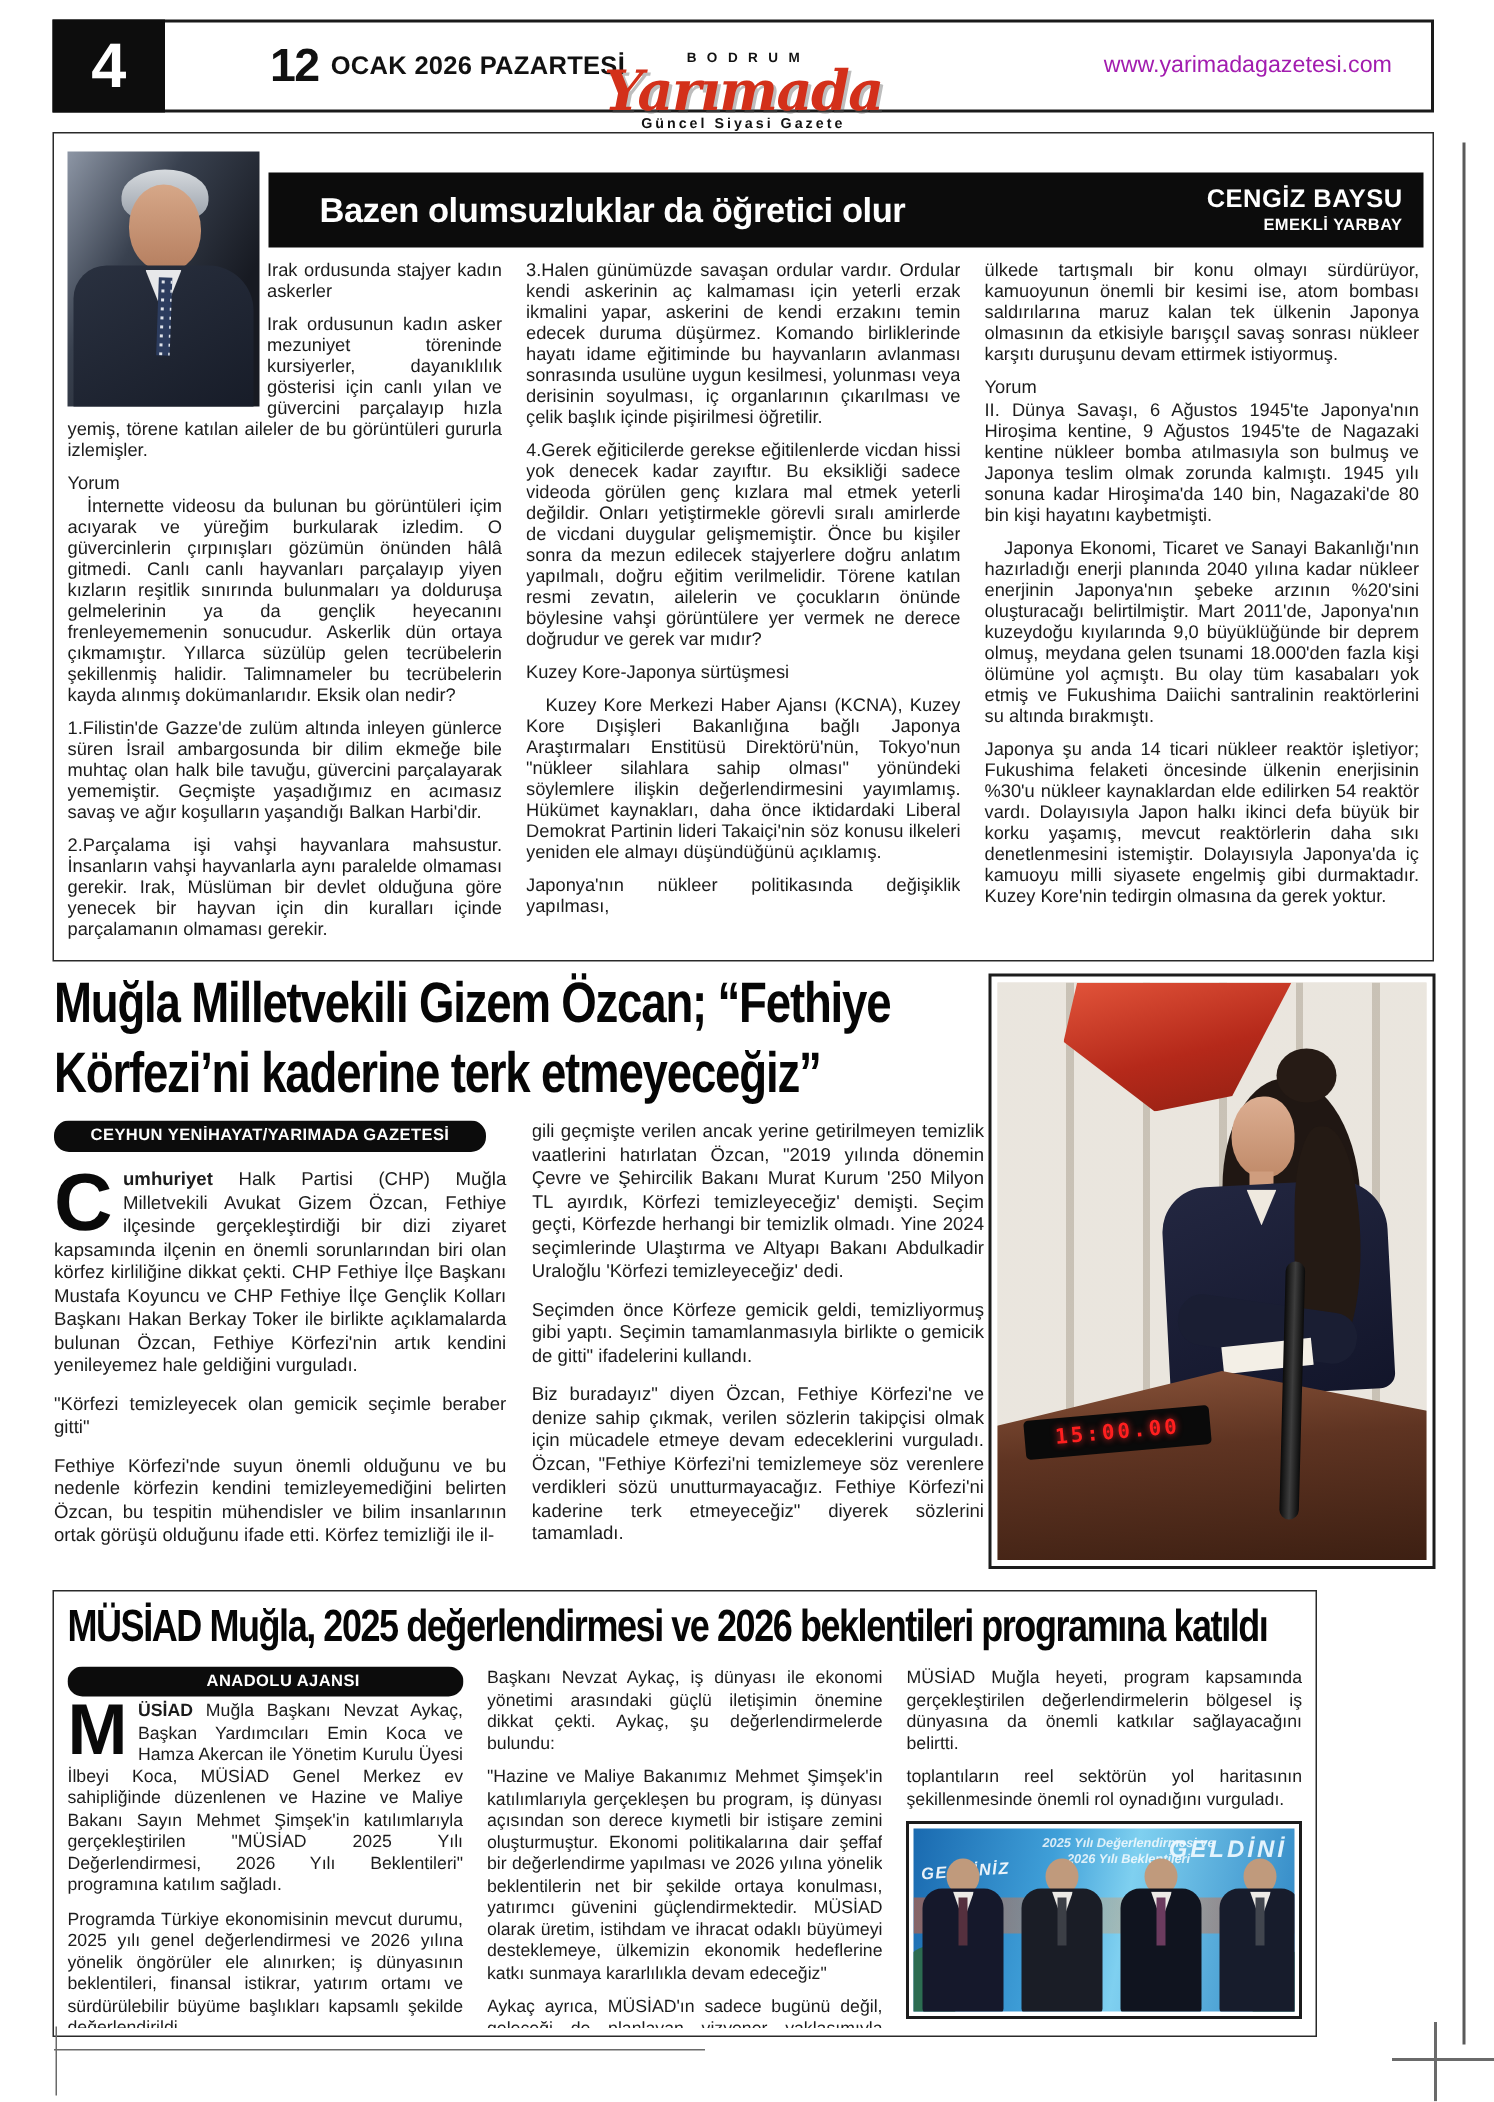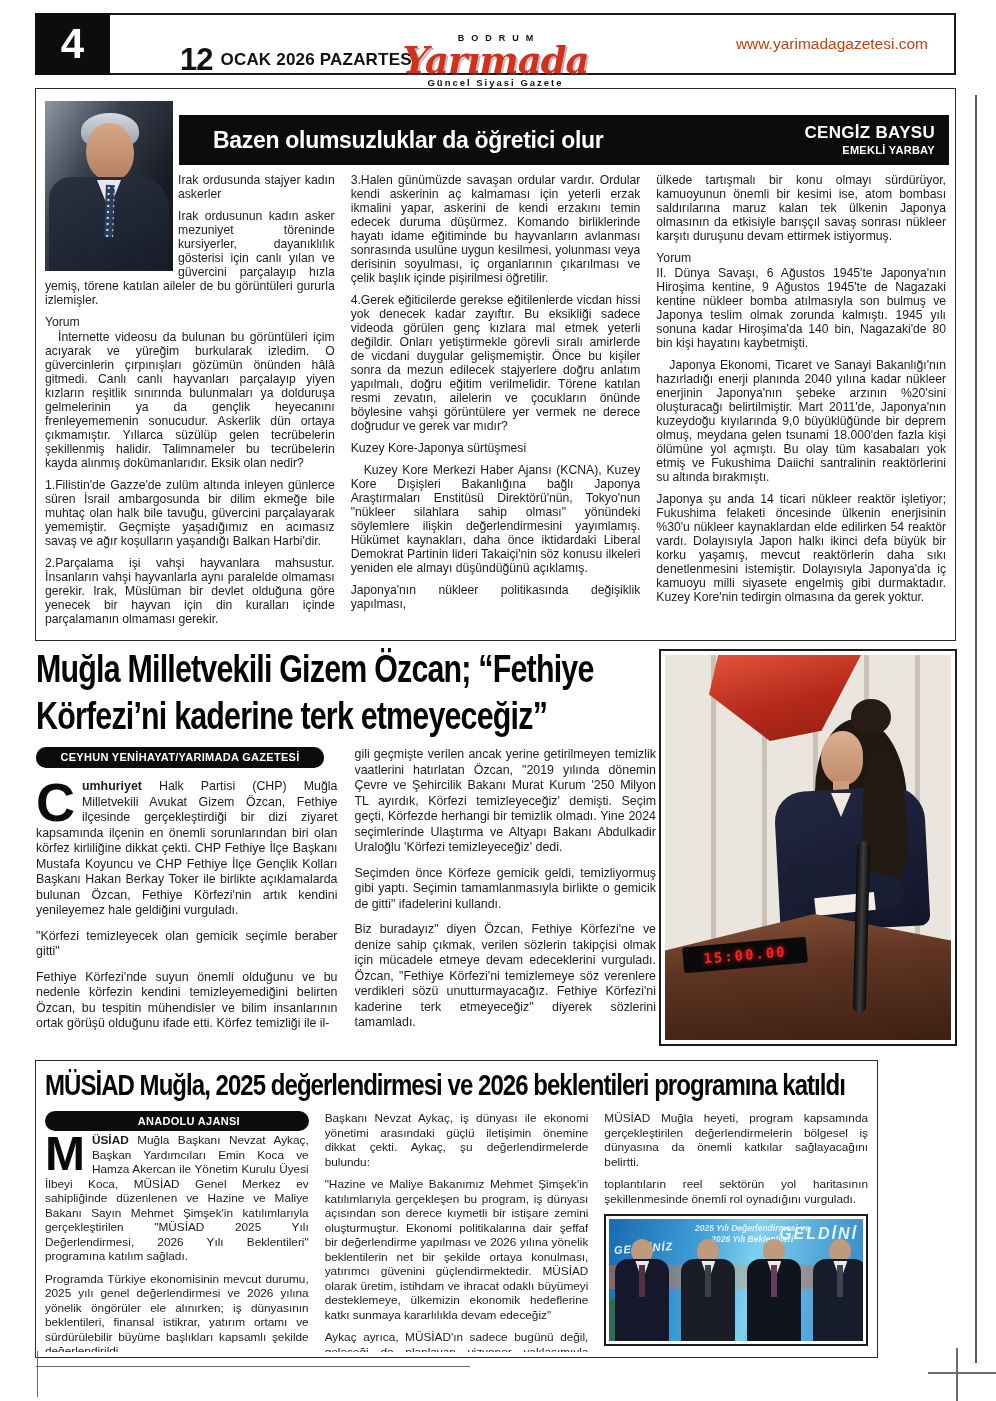--- a/index.html
+++ b/index.html
@@ -4,29 +4,29 @@
 <style>
   * { margin:0; padding:0; box-sizing:border-box; }
   html,body { background:#ffffff; }
   body { font-family:"Liberation Sans", sans-serif; color:#111; }
   .page { position:relative; width:996px; height:1401px; background:#fff; overflow:hidden; }
 
   
   .hdr-frame { position:absolute; left:35px; top:13px; width:921px; height:62px; border:2px solid #1a1a1a; background:#fff; }
   .pagenum { position:absolute; left:35px; top:13px; width:75px; height:62px; background:#0d0d0d; color:#fff;
              display:flex; align-items:center; justify-content:center; font-size:42px; font-weight:bold; }
-  .hdr-date { position:absolute; left:143px; top:16px; height:100%; display:flex; align-items:center; gap:8px; }
+  .hdr-date { position:absolute; left:143px; top:0; height:100%; display:flex; align-items:center; gap:8px; }
   .hdr-date .d1 { font-size:31px; font-weight:bold; letter-spacing:-1px; }
   .hdr-date .d2 { font-size:17px; font-weight:bold; letter-spacing:.2px; }
   .masthead { position:absolute; left:50%; transform:translateX(-50%); top:18px; width:280px; text-align:center; }
   .m-top { font-size:9px; font-weight:bold; letter-spacing:7px; padding-left:7px; color:#111; }
   .m-main { font-family:"DejaVu Serif", serif; font-style:italic; font-weight:bold; font-size:37px; line-height:34px;
             color:#d3301a; letter-spacing:-1px; text-shadow:2px 2px 0 rgba(90,90,90,.40); }
   .m-sub { font-size:9.5px; font-weight:bold; letter-spacing:2px; color:#111; }
-  .hdr-web { position:absolute; right:26px; top:50%; transform:translateY(-50%); font-size:15.5px; color:#c2410c; }
+  .hdr-web { position:absolute; right:26px; top:50%; transform:translateY(-50%); font-size:15.5px; color:#a21caf; }
 
   
   .a1 { position:absolute; left:35px; top:88px; width:921px; height:553px; border:1.5px solid #2a2a2a; background:#fff; }
   .a1-photo { position:absolute; left:9px; top:12px; width:128px; height:170px; overflow:hidden;
               background:linear-gradient(120deg,#8d96a5 0%,#39414f 35%,#171a22 75%); }
   .p1-hair { position:absolute; left:36px; top:12px; width:58px; height:36px; border-radius:50% 50% 42% 42%;
              background:linear-gradient(#d6dade,#959ca6); }
   .p1-face { position:absolute; left:41px; top:22px; width:48px; height:58px; border-radius:48% 52% 46% 50%;
              background:linear-gradient(#d6a788,#b57e5f); }
   .p1-body { position:absolute; left:4px; top:76px; width:120px; height:96px; border-radius:22px 30px 0 0;

